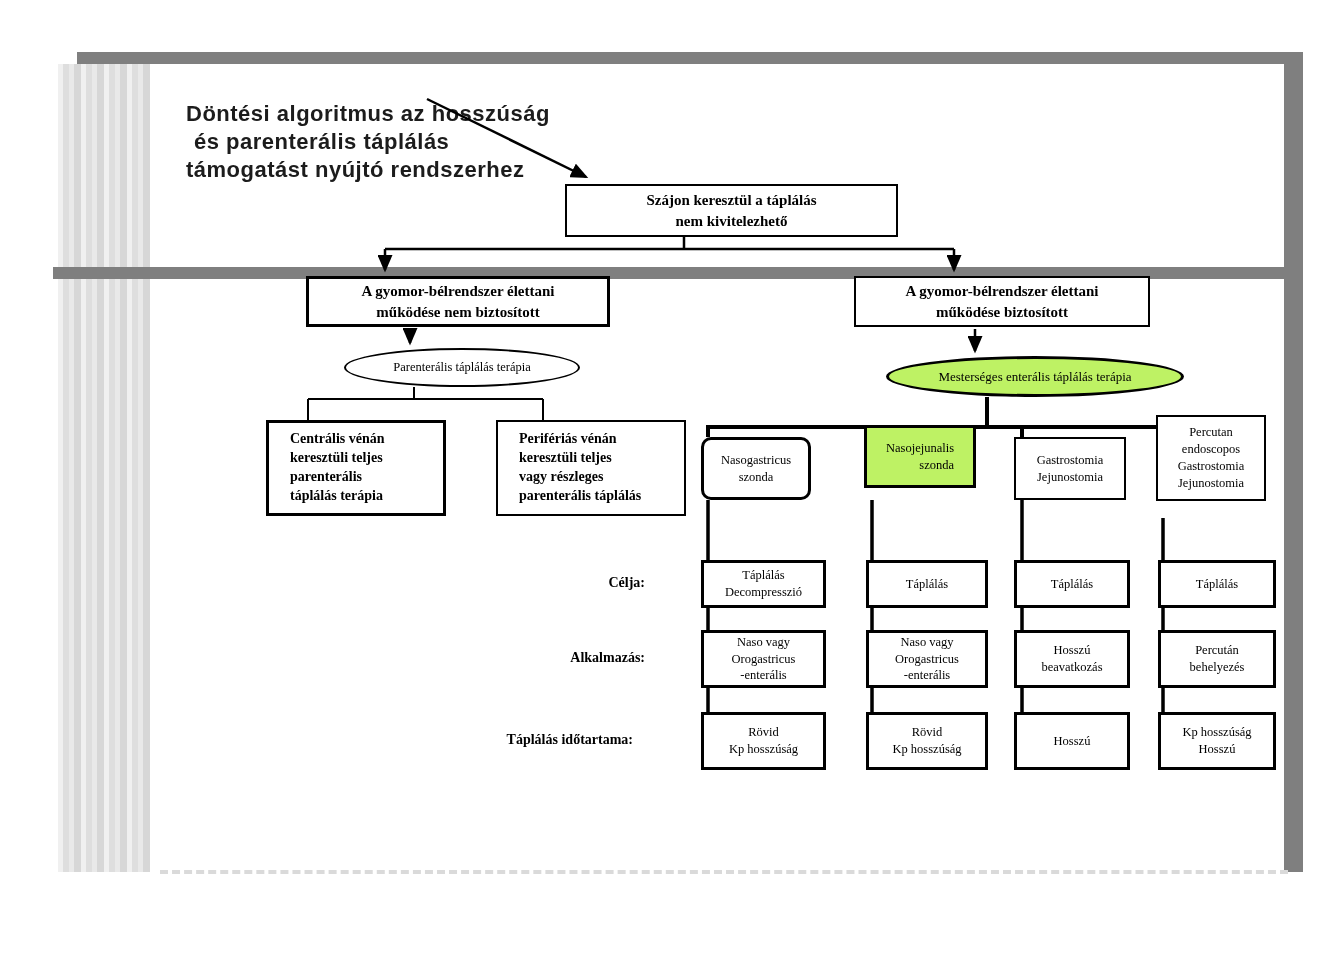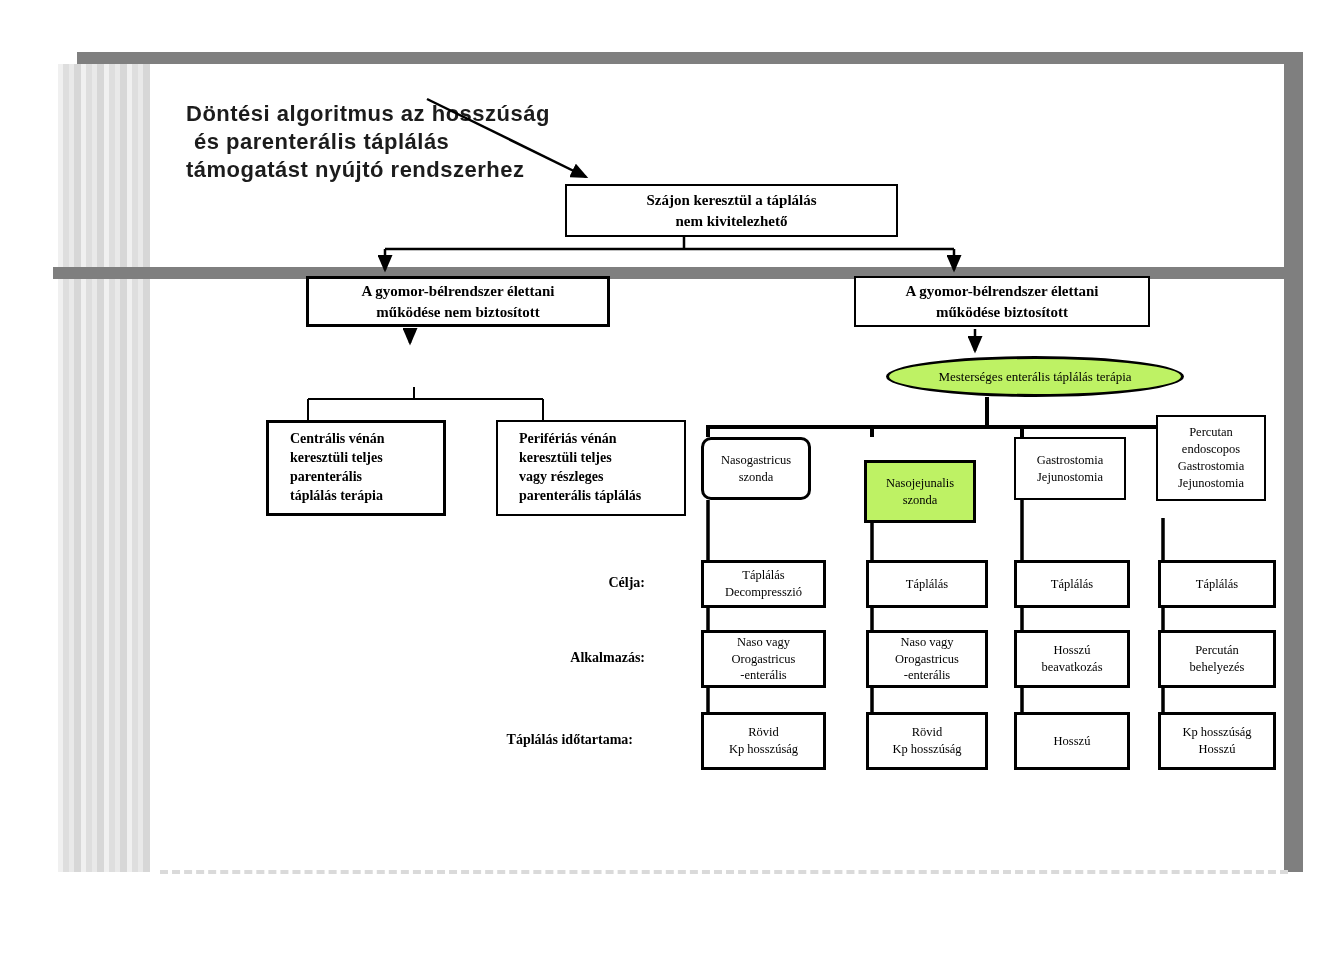--- a/index.html
+++ b/index.html
@@ -32,21 +32,21 @@
   .row-label{position:absolute;z-index:3;font-weight:bold;font-size:14px;text-align:right;}
   
   #root-box{left:517px;top:184px;width:333px;height:53px;font-size:15px;}
   #cond-left{left:258px;top:276px;width:304px;height:51px;font-size:15px;}
   #cond-right{left:806px;top:276px;width:296px;height:51px;font-size:15px;}
   #ell-left{left:296px;top:348px;width:236px;height:39px;}
   #ell-right{left:838px;top:356px;width:298px;height:41px;font-size:13px;}
   #opt1{left:218px;top:420px;width:180px;height:96px;font-size:14px;}
   #opt2{left:448px;top:420px;width:190px;height:96px;font-size:14px;}
   #m0{left:653px;top:437px;width:110px;height:63px;border-radius:10px;}
-  #m1{left:816px;top:460px;width:112px;height:63px;}
+  #m1{left:816px;top:425px;width:112px;height:63px;text-align:right;}
   #m2{left:966px;top:437px;width:112px;height:63px;}
   #m3{left:1108px;top:415px;width:110px;height:86px;}
   #r0c0{left:653px;top:560px;width:125px;height:48px;}
   #r0c1{left:818px;top:560px;width:122px;height:48px;}
   #r0c2{left:966px;top:560px;width:116px;height:48px;}
   #r0c3{left:1110px;top:560px;width:118px;height:48px;}
   #r1c0{left:653px;top:630px;width:125px;height:58px;}
   #r1c1{left:818px;top:630px;width:122px;height:58px;}
   #r1c2{left:966px;top:630px;width:116px;height:58px;}
   #r1c3{left:1110px;top:630px;width:118px;height:58px;}
@@ -105,20 +105,21 @@
   </svg>
 
   <div id="root-box" class="fbox bold">Szájon keresztül a táplálás
 nem kivitelezhető</div>
 
   <div id="cond-left" class="fbox bold b3">A gyomor-bélrendszer élettani
 működése nem biztosított</div>
   <div id="cond-right" class="fbox bold">A gyomor-bélrendszer élettani
 működése biztosított</div>
 
+  <div id="ell-left" class="fbox ellipse">Parenterális táplálás terápia</div>
   <div id="ell-right" class="fbox ellipse b3 shade">Mesterséges enterális táplálás terápia</div>
 
   <div id="opt1" class="fbox bold b3 leftalign">Centrális vénán
 keresztüli teljes
 parenterális
 táplálás terápia</div>
   <div id="opt2" class="fbox bold leftalign">Perifériás vénán
 keresztüli teljes
 vagy részleges
 parenterális táplálás</div>

